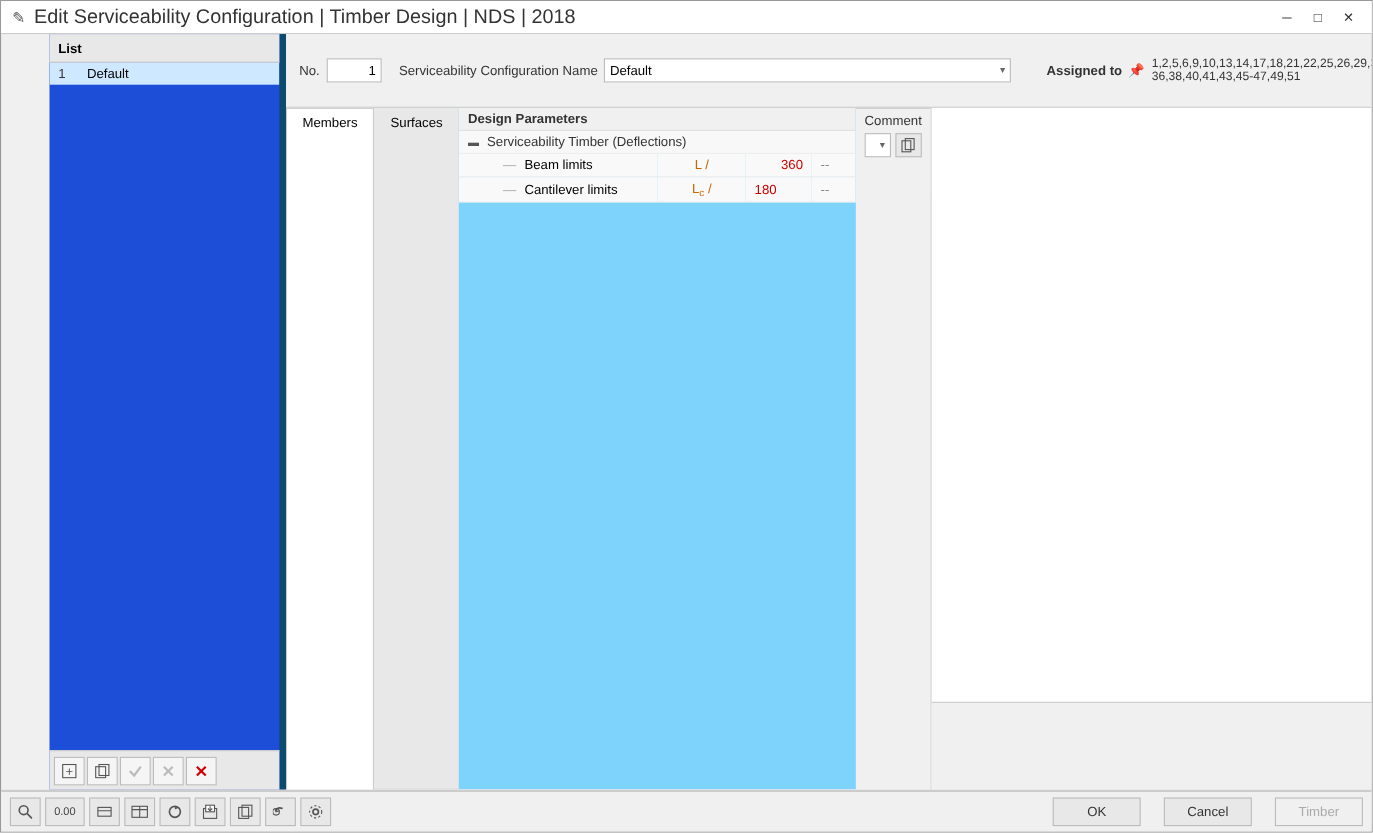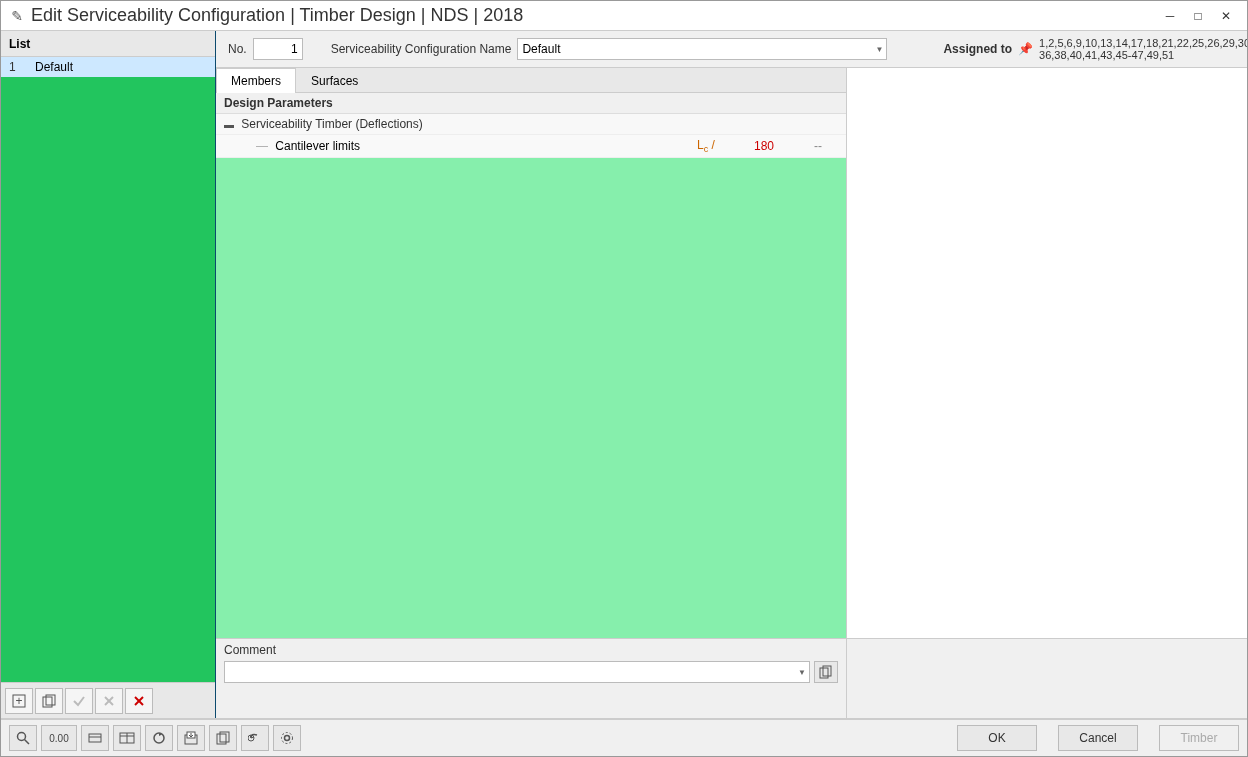--- a/index.html
+++ b/index.html
@@ -77,25 +77,26 @@
 
     .dialog-body {
       flex: 1;
       display: flex;
       overflow: hidden;
     }
 
     
     .left-panel {
       width: 215px;
-      background: #22c55e;
-      border-right: 1px solid #0c4a6e;
+      background: #1d4ed8;
+      border-right: 6px solid #0c4a6e;
       display: flex;
       flex-direction: column;
       flex-shrink: 0;
+      margin-left: 44px;
     }
 
     .list-header {
       background: #e8e8e8;
       padding: 4px 8px;
       font-size: 12px;
       font-weight: bold;
       border-bottom: 1px solid #ccc;
       height: 26px;
       display: flex;
@@ -226,21 +227,21 @@
     
     .content-area {
       flex: 1;
       display: flex;
       overflow: hidden;
     }
 
     .left-content {
       flex: 1;
       display: flex;
-      flex-direction: column;
+      flex-direction: row;
       border-right: 1px solid #ccc;
       overflow: hidden;
     }
 
     .tabs-bar {
       display: flex;
       background: #e8e8e8;
       border-bottom: 1px solid #ccc;
       flex-shrink: 0;
     }
@@ -259,21 +260,21 @@
       background: #fff;
       border-color: #ccc;
       border-bottom-color: #fff;
       z-index: 1;
     }
 
     
     .design-params {
       flex: 1;
       overflow-y: auto;
-      background: #86efac;
+      background: #7dd3fc;
       padding: 0;
     }
 
     .params-section-header {
       background: #f0f0f0;
       padding: 3px 8px;
       font-size: 12px;
       font-weight: bold;
       border-bottom: 1px solid #ddd;
       color: #333;
@@ -433,22 +434,22 @@
       font-size: 12px;
       color: #333;
     }
     .dialog-btn.disabled { color: #aaa; cursor: default; background: #f0f0f0; }
 
     
     .header-row {
       display: flex;
       background: #f0f0f0;
       border-bottom: 1px solid #ccc;
-      padding: 6px 12px;
-      gap: 28px;
+      padding: 21px 12px;
+      gap: 16px;
       align-items: center;
       flex-shrink: 0;
     }
 
     .header-section {
       display: flex;
       align-items: center;
       gap: 6px;
     }
 
@@ -561,20 +562,35 @@
             <div class="design-params">
               <div class="params-section-header">Design Parameters</div>
               <table class="params-table">
                 <tbody>
                   <tr class="section-row">
                     <td colspan="4">
                       <span class="expand-icon">▬</span>
                       <span>Serviceability Timber (Deflections)</span>
                     </td>
                   </tr>
+                  <tr>
+                    <td class="indent-2">
+                      <span style="color:#aaa; margin-right:4px;">—</span>
+                      <span>Beam limits</span>
+                    </td>
+                    <td style="color:#cc6600; width:80px; text-align:center;">
+                      <span>L /</span>
+                    </td>
+                    <td style="width:60px; text-align:right; color:#cc0000; padding-right:8px;">
+                      <span>360</span>
+                    </td>
+                    <td style="width:40px; color:#888;">
+                      <span>--</span>
+                    </td>
+                  </tr>
                   <tr style="background:#f9f9f9;">
                     <td class="indent-2">
                       <span style="color:#aaa; margin-right:4px;">—</span>
                       <span>Cantilever limits</span>
                     </td>
                     <td style="color:#cc6600; width:80px; text-align:center;">
                       L<sub style="font-size:9px;">c</sub> /
                     </td>
                     <td style="width:60px; color:#cc0000; padding-right:8px;">
                       <span>180</span>

